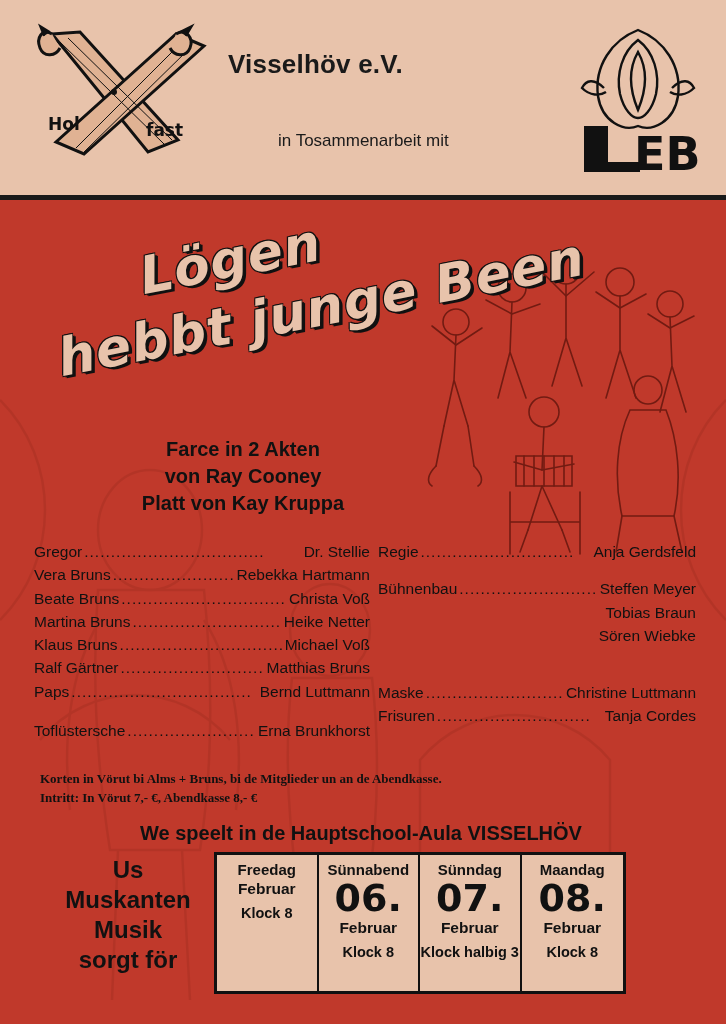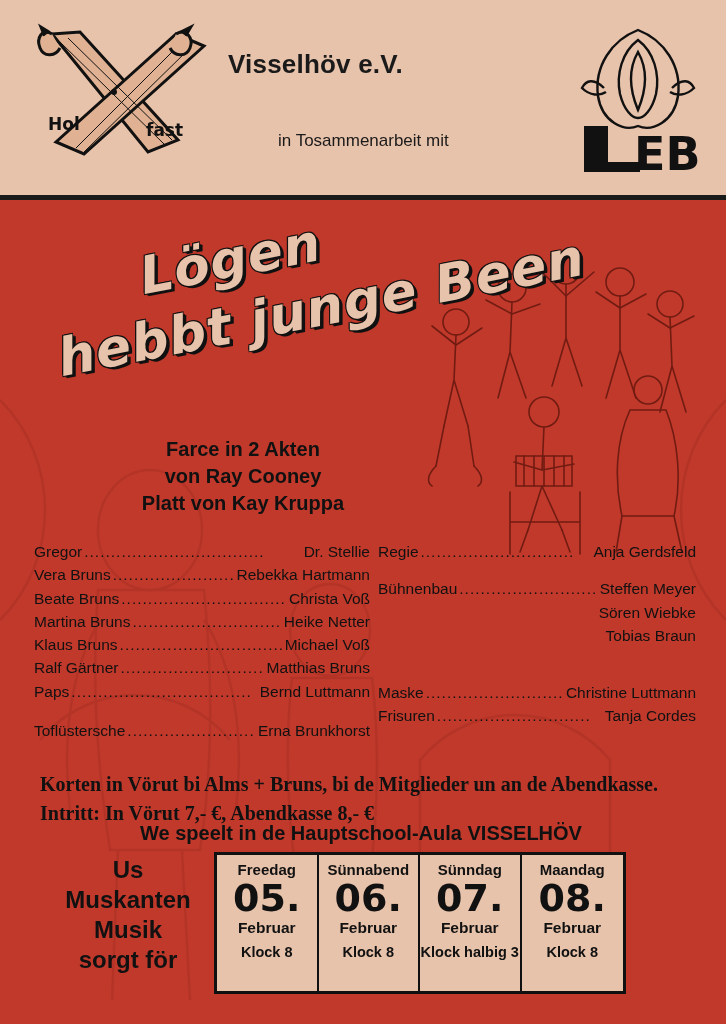--- a/index.html
+++ b/index.html
@@ -205,21 +205,21 @@
   .crew .spacer-sm { height: 14px; }
   .crew .spacer { height: 34px; }
 
   
   .tickets {
     position: absolute;
     left: 40px;
     top: 570px;
     width: 650px;
     color: #111;
-    font-size: 20px;
+    font-size: 13px;
     font-weight: bold;
     line-height: 1.45;
     font-family: "Liberation Serif", serif;
   }
   .venue {
     position: absolute;
     left: 0;
     top: 622px;
     width: 662px;
     text-align: center;
@@ -473,22 +473,22 @@
         <span class="role">Regie</span>
         <span class="dots">.............................</span>
         <span class="who">Anja Gerdsfeld</span>
       </div>
       <div class="spacer-sm"></div>
       <div class="row">
         <span class="role">Bühnenbau</span>
         <span class="dots">.............................</span>
         <span class="who">Steffen Meyer</span>
       </div>
+      <div class="plain">Tobias Braun</div>
       <div class="plain">Sören Wiebke</div>
-      <div class="plain">Tobias Braun</div>
       <div class="spacer"></div>
       <div class="row">
         <span class="role">Maske</span>
         <span class="dots">.............................</span>
         <span class="who">Christine Luttmann</span>
       </div>
       <div class="row">
         <span class="role">Frisuren</span>
         <span class="dots">.............................</span>
         <span class="who">Tanja Cordes</span>
@@ -505,21 +505,20 @@
     <div class="music">
       <div>Us</div>
       <div>Muskanten</div>
       <div>Musik</div>
       <div>sorgt för</div>
     </div>
 
     <div class="dates">
       <div class="date-cell">
         <div class="dow">Freedag</div>
-        <div class="day">05.</div>
         <div class="mon">Februar</div>
         <div class="time">Klock 8</div>
       </div>
       <div class="date-cell">
         <div class="dow">Sünnabend</div>
         <div class="day">06.</div>
         <div class="mon">Februar</div>
         <div class="time">Klock 8</div>
       </div>
       <div class="date-cell">

